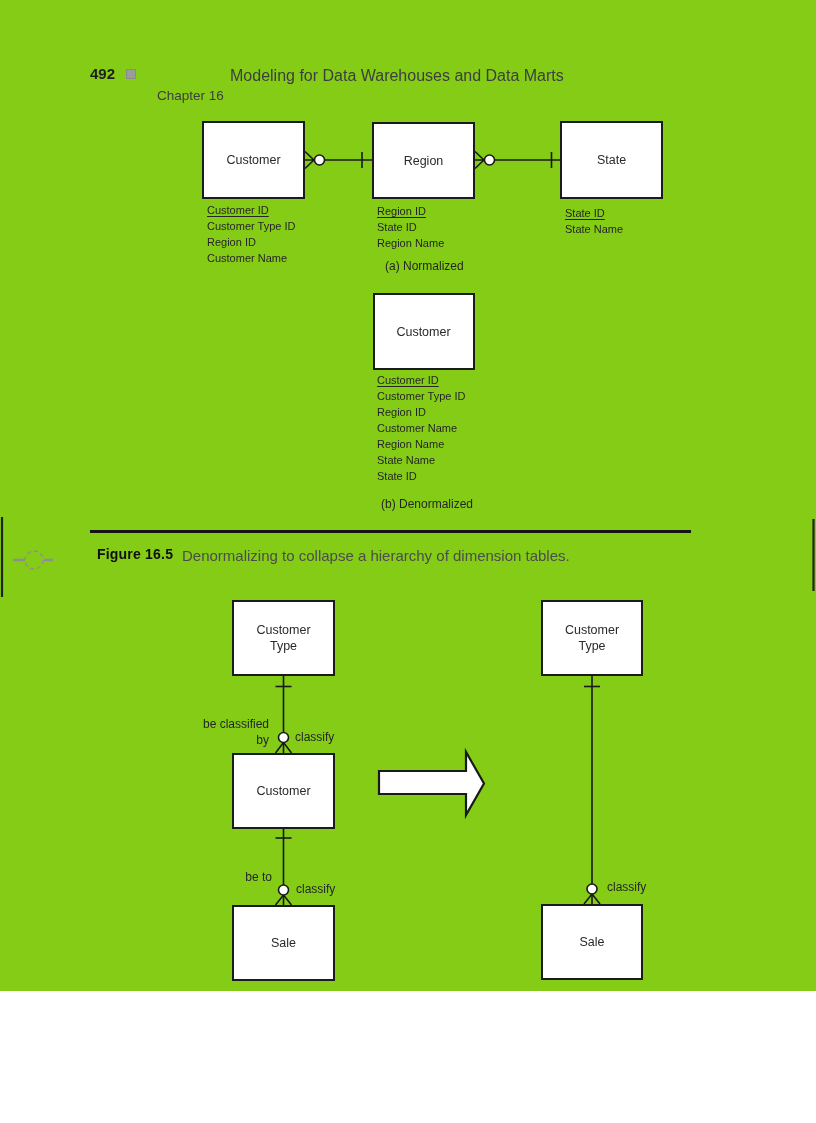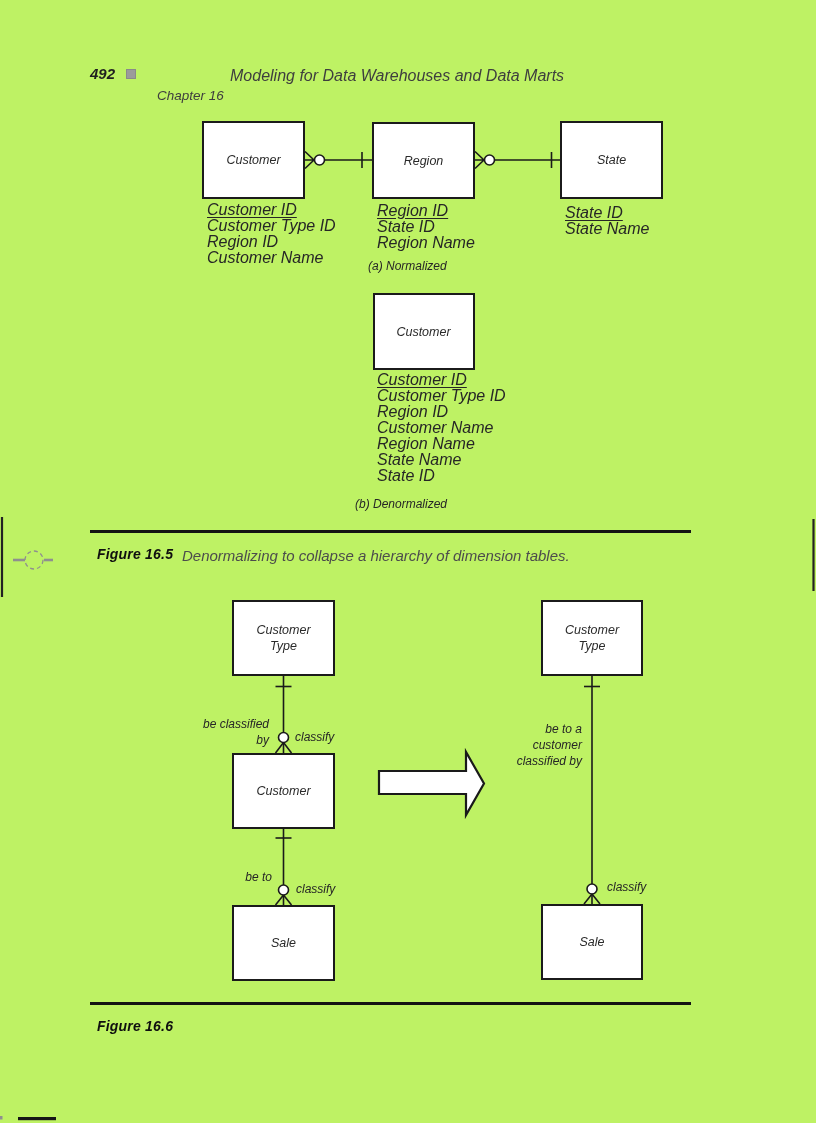--- a/index.html
+++ b/index.html
@@ -1,29 +1,29 @@
 <!DOCTYPE html>
 <html><head>
 <meta charset="utf-8">
 <style>
   * { margin:0; padding:0; box-sizing:border-box; }
   html,body { background:#ffffff; }
   .page {
-    position:relative; width:816px; height:1123px; background:#bef264;
-    font-family:"Liberation Sans", sans-serif; color:#1c1c1c; overflow:hidden;font-style:italic;
+    position:relative; width:816px; height:991px; background:#84cc16;
+    font-family:"Liberation Sans", sans-serif; color:#1c1c1c; overflow:hidden;
   }
   .svg-layer { position:absolute; left:0; top:0; z-index:0; }
   .ebox {
     position:absolute; background:#ffffff; border:2px solid #1b1b1b;
     display:flex; align-items:center; justify-content:center; z-index:1;
   }
   .ebox.thick { border-width:2.5px; }
   .ebox-label { font-size:12.5px; color:#2a2a2a; text-align:center; line-height:16px; }
   .ebox-label.narrow { width:72px; display:inline-block; }
-  .attrs { position:absolute; font-size:16px; line-height:16px; color:#262626; z-index:1; white-space:nowrap; }
+  .attrs { position:absolute; font-size:11px; line-height:16px; color:#262626; z-index:1; white-space:nowrap; }
   .key { text-decoration:underline; text-underline-offset:2px; }
   .sublabel { position:absolute; font-size:12px; color:#262626; z-index:1; white-space:nowrap; }
   .rel { position:absolute; font-size:12px; color:#262626; line-height:16px; z-index:1; white-space:nowrap; }
   .rel.right { text-align:right;margin-top:36px; }
   .rule { position:absolute; left:90px; width:601px; height:2.6px; background:#141414; z-index:1; }
   .cap { position:absolute; z-index:1; white-space:nowrap; }
   .cap-label { font-weight:bold; font-size:14px; color:#0f0f0f; letter-spacing:0.2px; }
   .cap-text { font-size:15px; color:#4c4c4c; }
   .hdr-num { position:absolute; left:90px; top:65px; font-weight:bold; font-size:15px; color:#1f1f1f; z-index:1; }
   .hdr-sq { position:absolute; left:126px; top:69px; width:10px; height:10px; background:#9b9b9b; border:1px solid #8a8a8a; z-index:1; }
@@ -108,35 +108,35 @@
   </div>
   <div class="attrs" style="left:377px;top:203px">
     <div class="key">Region ID</div>
     <div>State ID</div>
     <div>Region Name</div>
   </div>
   <div class="attrs" style="left:565px;top:205px">
     <div class="key">State ID</div>
     <div>State Name</div>
   </div>
-  <div class="sublabel" style="left:368px;top:259px">(a) Normalized</div>
+  <div class="sublabel" style="left:385px;top:259px">(a) Normalized</div>
 
   <div class="ebox thick" style="left:372.5px;top:293px;width:102px;height:77px">
     <span class="ebox-label">Customer</span>
   </div>
   <div class="attrs" style="left:377px;top:372px">
     <div class="key">Customer ID</div>
     <div>Customer Type ID</div>
     <div>Region ID</div>
     <div>Customer Name</div>
     <div>Region Name</div>
     <div>State Name</div>
     <div>State ID</div>
   </div>
-  <div class="sublabel" style="left:355px;top:497px">(b) Denormalized</div>
+  <div class="sublabel" style="left:381px;top:497px">(b) Denormalized</div>
 
   <div class="rule" style="top:530px"></div>
   <div class="cap cap-label" style="left:97px;top:546px">Figure 16.5</div>
   <div class="cap cap-text" style="left:182px;top:547px">Denormalizing to collapse a hierarchy of dimension tables.</div>
 
   <div class="ebox" style="left:232px;top:600px;width:103px;height:76px">
     <span class="ebox-label narrow">Customer Type</span>
   </div>
   <div class="rel right" style="left:180px;top:680px;width:89px">
     <div>be classified</div>
@@ -148,25 +148,20 @@
   </div>
   <div class="rel right" style="left:212px;top:833px;width:60px">be to</div>
   <div class="rel" style="left:296px;top:881px">classify</div>
   <div class="ebox" style="left:232px;top:905px;width:103px;height:76px">
     <span class="ebox-label">Sale</span>
   </div>
 
   <div class="ebox" style="left:541px;top:600px;width:102px;height:76px">
     <span class="ebox-label narrow">Customer Type</span>
   </div>
-  <div class="rel right" style="left:490px;top:685px;width:92px">
-    <div>be to a</div>
-    <div>customer</div>
-    <div>classified by</div>
-  </div>
   <div class="rel" style="left:607px;top:879px">classify</div>
   <div class="ebox" style="left:541px;top:904px;width:102px;height:76px">
     <span class="ebox-label">Sale</span>
   </div>
 
   <div class="rule" style="top:1002px"></div>
   <div class="cap cap-label" style="left:97px;top:1018px">Figure 16.6</div>
 
 </div>
 

